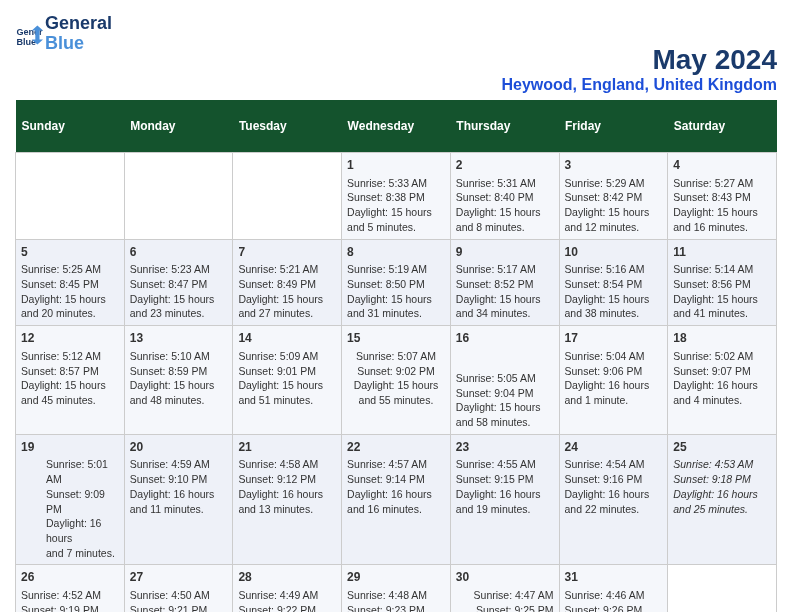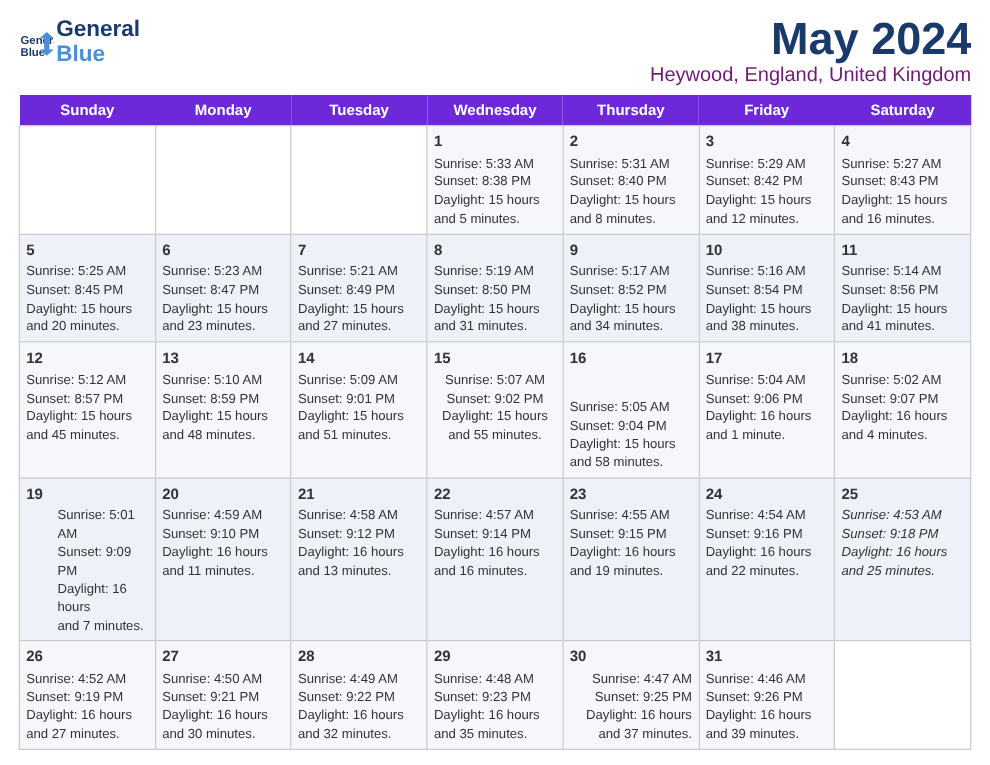--- a/index.html
+++ b/index.html
@@ -29,39 +29,40 @@
     }
     .logo-icon {
       width: 28px;
       height: 28px;
       margin-right: 2px;
     }
     .title-area {
       text-align: right;
     }
     .main-title {
-      font-size: 36px;
+      font-size: 28px;
       font-weight: bold;
       color: #1a3a6b;
+      margin-top: 34px;
     }
     .subtitle {
       font-size: 16px;
-      color: #701a75;
-      font-weight: normal;
+      color: #1d4ed8;
+      font-weight: bold;
     }
     table {
       width: 100%;
       border-collapse: collapse;
       font-size: 11px;
     }
     thead tr th {
-      background-color: #6d28d9;
+      background-color: #14532d;
       color: #fff;
-      text-align: center;
-      padding: 5px 6px;
+      text-align: left;
+      padding: 19px 6px;
       font-size: 12px;
       font-weight: bold;
     }
     tbody tr td {
       border: 1px solid #ccc;
       vertical-align: top;
       padding: 4px 5px;
       width: 14.28%;
       min-height: 80px;
       color: #333;

